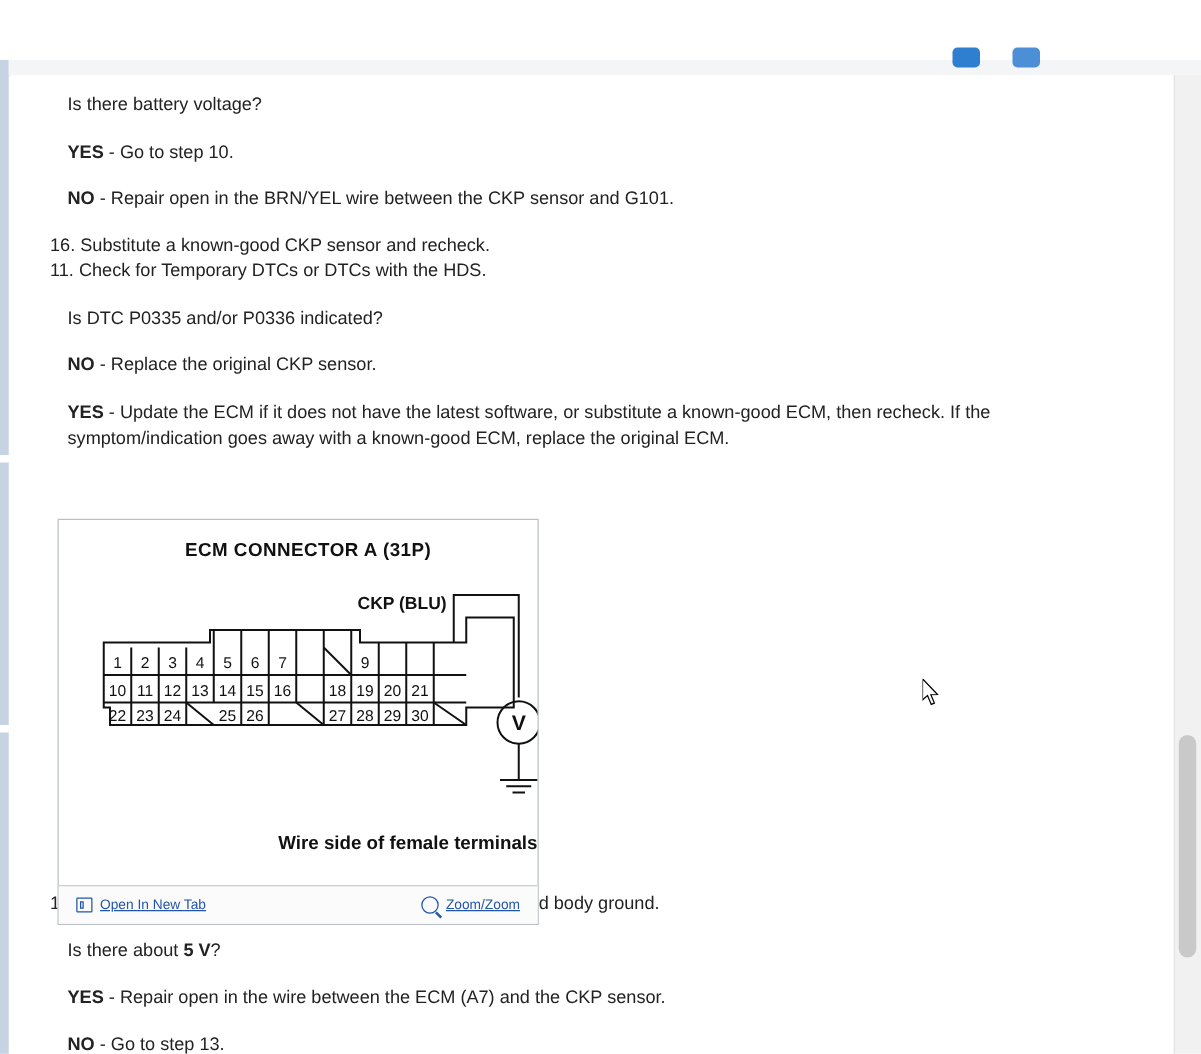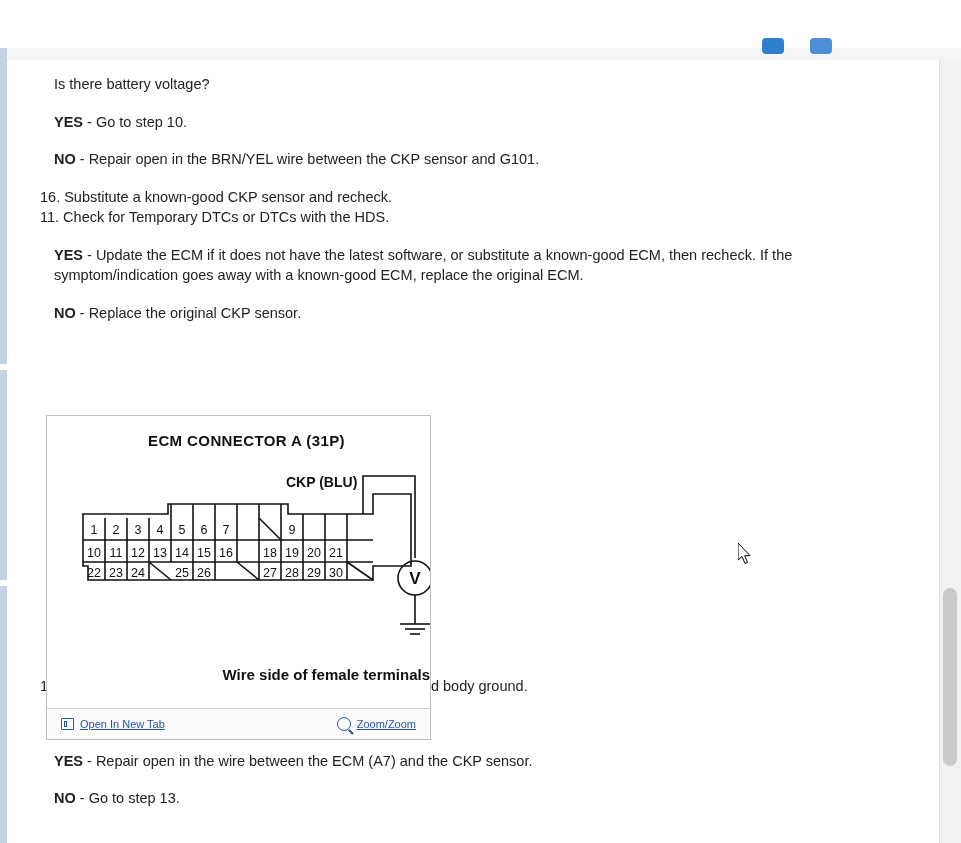--- a/index.html
+++ b/index.html
@@ -221,24 +221,25 @@
 
       <p class="line indent-1" style="margin-top:14px;">Is there battery voltage?</p>
 
       <p class="line indent-1 blk"><span class="bold">YES</span><span> - Go to step 10.</span></p>
 
       <p class="line indent-1 blk"><span class="bold">NO</span><span> - Repair open in the BRN/YEL wire between the CKP sensor and G101.</span></p>
 
       <p class="line blk">16. Substitute a known-good CKP sensor and recheck.</p>
       <p class="line">11. Check for Temporary DTCs or DTCs with the HDS.</p>
 
+      <p class="line indent-1 blk">Is DTC P0335 and/or P0336 indicated?</p>
+
+      <p class="line indent-1 blk"><span class="bold">NO</span><span> - Replace the original CKP sensor.</span></p>
 
       <p class="line indent-1 blk"><span class="bold">YES</span><span> - Update the ECM if it does not have the latest software, or substitute a known-good ECM, then recheck. If the symptom/indication goes away with a known-good ECM, replace the original ECM.</span></p>
-
-      <p class="line indent-1 blk"><span class="bold">NO</span><span> - Replace the original CKP sensor.</span></p>
 
       <div style="height: 352px;"></div>
 
       <p class="line">12. Measure voltage between ECM connector terminal A7 and body ground.</p>
 
       <p class="line indent-1 blk"><span>Is there about </span><span class="bold">5 V</span><span>?</span></p>
 
       <p class="line indent-1 blk"><span class="bold">YES</span><span> - Repair open in the wire between the ECM (A7) and the CKP sensor.</span></p>
 
       <p class="line indent-1 blk"><span class="bold">NO</span><span> - Go to step 13.</span></p>

